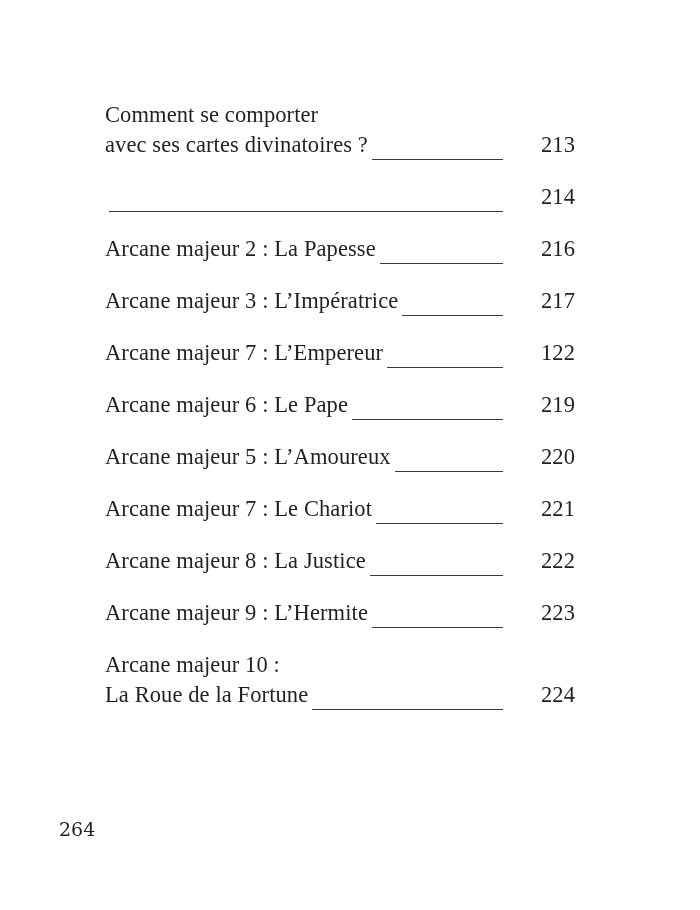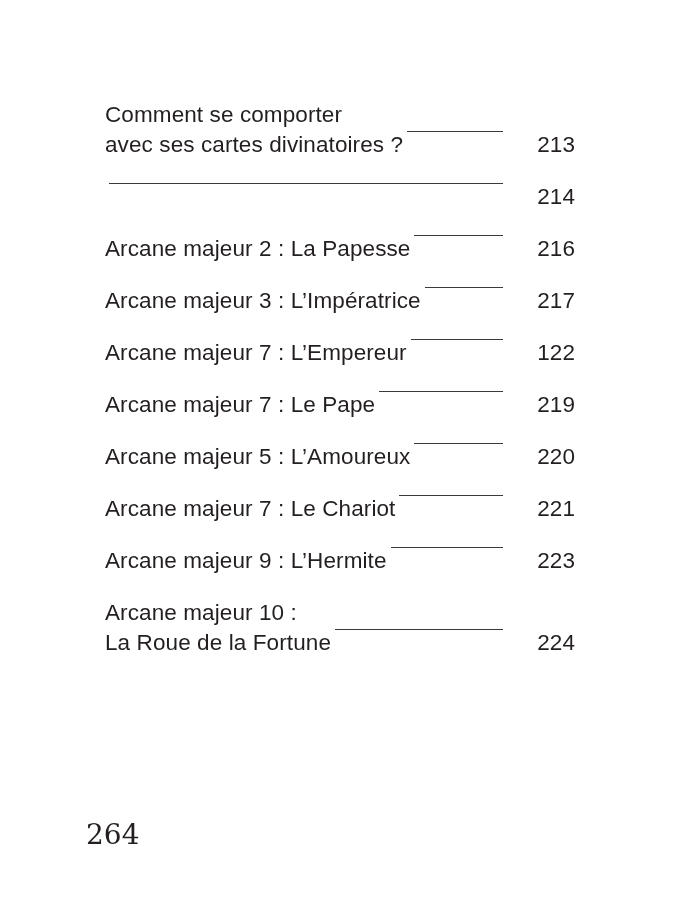--- a/index.html
+++ b/index.html
@@ -20,28 +20,29 @@
       left: 105px;
       top: 100px;
       width: 470px;
     }
     .entry {
       position: relative;
       font-size: 22.5px;
       line-height: 30px;
       letter-spacing: 0.1px;
       margin-bottom: 22px;
+      font-family: Liberation Serif, serif;
     }
     .entry .line1 {
       display: block;
       white-space: nowrap;
     }
     .entry .row {
       display: flex;
-      align-items: flex-start;
+      align-items: flex-end;
       white-space: nowrap;
     }
     .entry .title {
       flex: 0 0 auto;
     }
     .entry .leader {
       flex: 1 1 auto;
       border-bottom: 1.3px solid #3a3a3a;
       margin-left: 4px;
       margin-right: 18px;
@@ -49,24 +50,24 @@
       min-width: 30px;
       height: 1px;
     }
     .entry .page {
       flex: 0 0 auto;
       width: 54px;
       text-align: right;
     }
     .folio {
       position: absolute;
-      left: 86px;
+      left: 59px;
       top: 818px;
       font-family: "DejaVu Serif", "Liberation Serif", serif;
-      font-size: 28px;
+      font-size: 19px;
       color: #231f20;
     }
   </style>
 </head>
 <body>
 
 <div class="toc">
 
   <div class="entry">
     <span class="line1">Comment se comporter</span>
@@ -104,21 +105,21 @@
   <div class="entry">
     <div class="row">
       <span class="title">Arcane majeur 7 : L’Empereur</span>
       <span class="leader"></span>
       <span class="page">122</span>
     </div>
   </div>
 
   <div class="entry">
     <div class="row">
-      <span class="title">Arcane majeur 7 : Le Pape</span>
+      <span class="title">Arcane majeur 6 : Le Pape</span>
       <span class="leader"></span>
       <span class="page">219</span>
     </div>
   </div>
 
   <div class="entry">
     <div class="row">
       <span class="title">Arcane majeur 5 : L’Amoureux</span>
       <span class="leader"></span>
       <span class="page">220</span>
@@ -126,20 +127,27 @@
   </div>
 
   <div class="entry">
     <div class="row">
       <span class="title">Arcane majeur 7 : Le Chariot</span>
       <span class="leader"></span>
       <span class="page">221</span>
     </div>
   </div>
 
+  <div class="entry">
+    <div class="row">
+      <span class="title">Arcane majeur 8 : La Justice</span>
+      <span class="leader"></span>
+      <span class="page">222</span>
+    </div>
+  </div>
 
   <div class="entry">
     <div class="row">
       <span class="title">Arcane majeur 9 : L’Hermite</span>
       <span class="leader"></span>
       <span class="page">223</span>
     </div>
   </div>
 
   <div class="entry">

